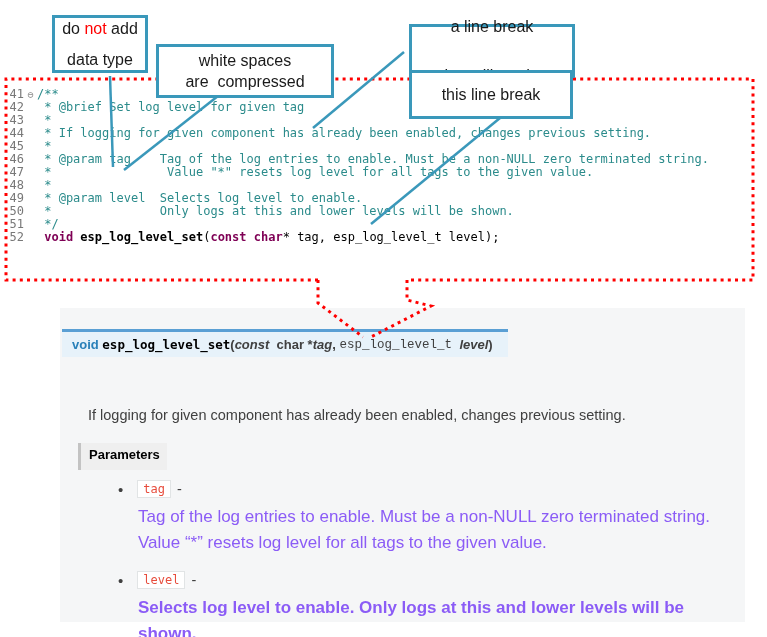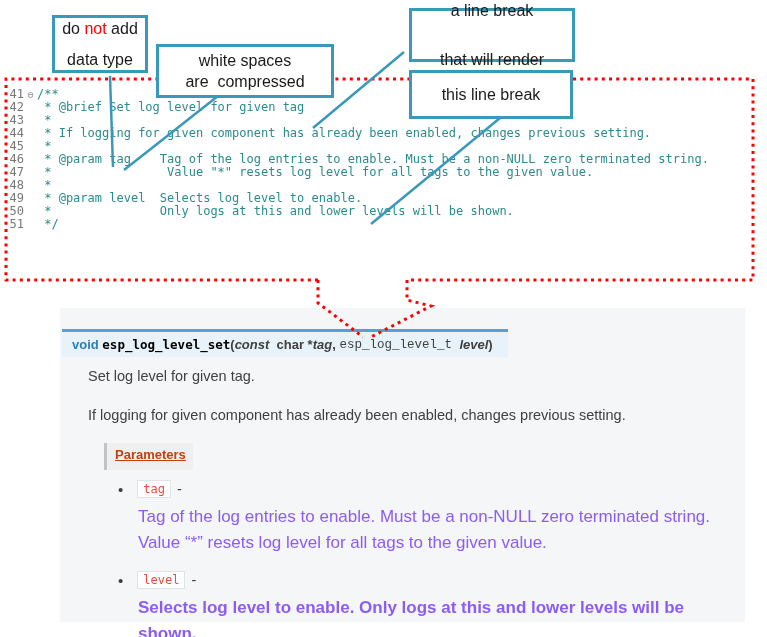--- a/index.html
+++ b/index.html
@@ -29,23 +29,23 @@
   .docpanel{position:absolute;left:60px;top:308px;width:685px;height:314px;z-index:1;
             background:#f5f6f7;color:#404040;}
   .sigbar{position:absolute;left:2px;top:21px;width:436px;height:25px;background:#e7f2fa;
           border-top:3px solid #5a9fd4;padding-left:10px;display:flex;align-items:center;
           font-size:13px;color:#404040;font-weight:bold;white-space:pre;}
   .sigbar .blue{color:#2980b9;}
   .sigbar .mono{font-family:"DejaVu Sans Mono","Liberation Mono",monospace;font-size:12.5px;color:#000;}
   .sigbar .mono2{font-family:Liberation Mono, monospace;font-size:12.5px;color:#404040;font-weight:normal;}
   .sigbar .arg{font-style:italic;color:#404040;}
   .para{position:absolute;left:28px;font-size:14.5px;color:#404040;}
-  .paramsbox{position:absolute;left:44px;top:135px;width:72px;height:19px;background:#efefef;
+  .paramsbox{position:absolute;left:18px;top:135px;width:72px;height:19px;background:#efefef;
              border-left:3px solid #c3c3c3;padding:4px 6px 4px 8px;
-             font-size:13px;font-weight:bold;color:#c2410c;text-decoration:underline;}
+             font-size:13px;font-weight:bold;color:#000000;}
   .bullet-row{position:absolute;display:flex;align-items:center;font-size:14.5px;color:#404040;}
   .dot{margin-right:14px;font-size:15px;}
   .pname{font-family:"DejaVu Sans Mono","Liberation Mono",monospace;font-size:12px;color:#e74c3c;
          background:#ffffff;border:1px solid #e1e4e5;padding:1px 5px;}
   .dash{margin-left:6px;}
   .pdesc{position:absolute;left:78px;width:606px;font-size:17px;line-height:26px;color:#8b5cf6;}
 </style>
 </head>
 <body>
 
@@ -56,26 +56,26 @@
     <div class="cl"><span class="ln">42</span><span class="nofold"></span><span class="ct"> * @brief Set log level for given tag</span></div>
     <div class="cl"><span class="ln">43</span><span class="nofold"></span><span class="ct"> *</span></div>
     <div class="cl"><span class="ln">44</span><span class="nofold"></span><span class="ct"> * If logging for given component has already been enabled, changes previous setting.</span></div>
     <div class="cl"><span class="ln">45</span><span class="nofold"></span><span class="ct"> *</span></div>
     <div class="cl"><span class="ln">46</span><span class="nofold"></span><span class="ct"> * @param tag    Tag of the log entries to enable. Must be a non-NULL zero terminated string.</span></div>
     <div class="cl"><span class="ln">47</span><span class="nofold"></span><span class="ct"> *                Value "*" resets log level for all tags to the given value.</span></div>
     <div class="cl"><span class="ln">48</span><span class="nofold"></span><span class="ct"> *</span></div>
     <div class="cl"><span class="ln">49</span><span class="nofold"></span><span class="ct"> * @param level  Selects log level to enable.</span></div>
     <div class="cl"><span class="ln">50</span><span class="nofold"></span><span class="ct"> *               Only logs at this and lower levels will be shown.</span></div>
     <div class="cl"><span class="ln">51</span><span class="nofold"></span><span class="ct"> */</span></div>
+    <div class="cl"><span class="ln">52</span><span class="nofold"></span><span class="pl"> </span><span class="kw">void </span><span class="fn">esp_log_level_set</span><span class="pl">(</span><span class="kw">const </span><span class="kw">char</span><span class="pl">* tag, esp_log_level_t level);</span></div>
   </div>
 
   <div class="docpanel">
     <div class="sigbar"><span class="blue">void </span><span class="mono">esp_log_level_set</span><span>(</span><span class="blue arg">const</span><span>  char *</span><span class="arg">tag</span><span>, </span><span class="mono2">esp_log_level_t </span><span class="arg">level</span><span>)</span></div>
 
-    <div class="para" style="top:60px;">Set log level for given tag.</div>
     <div class="para" style="top:99px;">If logging for given component has already been enabled, changes previous setting.</div>
 
     <div class="paramsbox">Parameters</div>
 
     <div class="bullet-row" style="left:58px;top:172px;">
       <span class="dot">•</span>
       <span class="pname">tag</span>
       <span class="dash">-</span>
     </div>
     <div class="pdesc" style="top:196px;">Tag of the log entries to enable. Must be a non-NULL zero terminated string. Value “*” resets log level for all tags to the given value.</div>
@@ -100,21 +100,21 @@
   <div class="callout" style="left:52px;top:15px;width:90px;height:52px;justify-content:space-between;">
     <div><span class="pre">do </span><span class="red pre">not</span><span class="pre"> add</span></div>
     <div>data type</div>
   </div>
 
   <div class="callout" style="left:156px;top:44px;width:172px;height:48px;">
     <div>white spaces</div>
     <div class="pre">are  compressed</div>
   </div>
 
-  <div class="callout" style="left:409px;top:8px;width:160px;height:48px;gap:28px;">
+  <div class="callout" style="left:409px;top:24px;width:160px;height:48px;gap:28px;">
     <div>a line break</div>
     <div>that will render</div>
   </div>
 
   <div class="callout" style="left:409px;top:70px;width:158px;height:43px;">
     <div>this line break</div>
   </div>
 
 </div>
 

